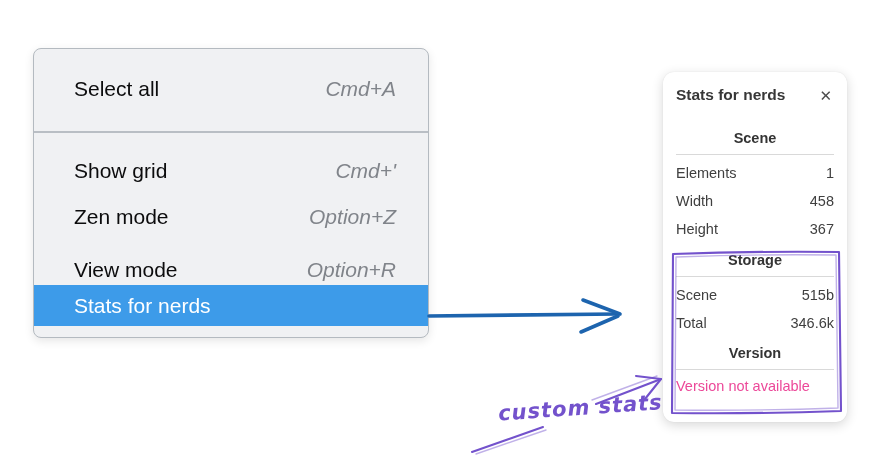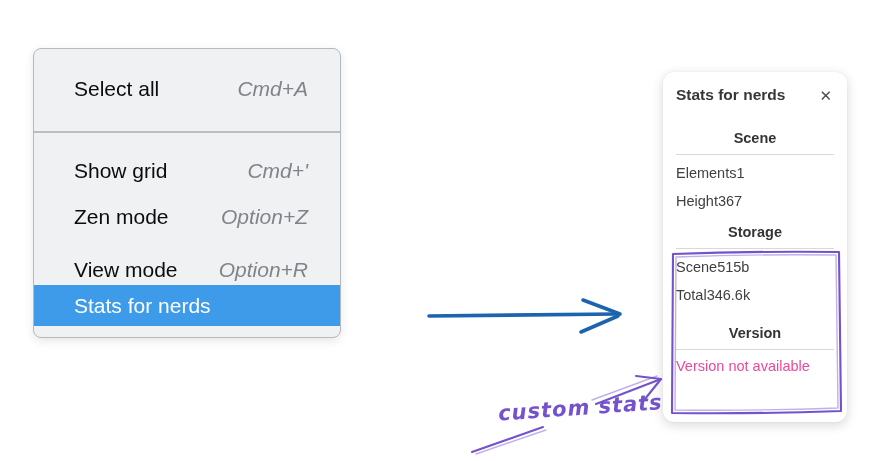--- a/index.html
+++ b/index.html
@@ -7,21 +7,21 @@
     width: 873px; height: 461px;
     background: #ffffff;
     font-family: "Liberation Sans", sans-serif;
     overflow: hidden;
   }
   .canvas { position: relative; width: 873px; height: 461px; }
 
   
   .menu {
     position: absolute; left: 33px; top: 48px;
-    width: 308px; height: 290px;
+    width: 396px; height: 290px;
     background: #f0f1f3;
     border: 1px solid #b4bac0;
     border-radius: 8px;
     box-shadow: 0 3px 10px rgba(0,0,0,0.10);
     box-sizing: border-box;
   }
   .menu-row {
     position: absolute; left: 0; width: 100%;
     height: 42px;
     display: flex; justify-content: space-between; align-items: center;
@@ -67,27 +67,27 @@
   }
   .sec-heading {
     text-align: center; font-weight: bold; font-size: 14.5px;
     color: #343434; margin: 0;
   }
   .rule {
     border: none; border-top: 1px solid #d9d9d9;
     margin: 8px 0 4px 0;
   }
   .stat-row {
-    display: flex; justify-content: flex-start;
+    display: flex; justify-content: space-between;
     line-height: 28px;
   }
   .stat-row .stat-label { color: #404040; }
   .stat-row .stat-value { color: #404040; }
   .sec-heading.mt1 { margin-top: 9px; }
-  .sec-heading.mt2 { margin-top: 16px; }
+  .sec-heading.mt2 { margin-top: 8px; }
   .panel-note { line-height: 24px; color: #ec4899; }
 
   
   .overlay {
     position: absolute; left: 0; top: 0;
     width: 873px; height: 461px;
     pointer-events: none;
   }
   .flow-arrow-stroke { stroke: var(--flow-arrow, #1d64ae); stroke-width: 3.6; fill: none; stroke-linecap: round; }
   .purple-stroke { stroke: var(--annotation, #7352cc); stroke-width: 2.1; fill: none; stroke-linecap: round; stroke-linejoin: round; }
@@ -138,20 +138,24 @@
       <span class="panel-close">✕</span>
     </div>
 
     <div class="sec-heading">Scene</div>
     <hr class="rule">
     <div class="stat-row">
       <span class="stat-label">Elements</span>
       <span class="stat-value">1</span>
     </div>
     <div class="stat-row">
+      <span class="stat-label">Width</span>
+      <span class="stat-value">458</span>
+    </div>
+    <div class="stat-row">
       <span class="stat-label">Height</span>
       <span class="stat-value">367</span>
     </div>
 
     <div class="sec-heading mt1">Storage</div>
     <hr class="rule">
     <div class="stat-row">
       <span class="stat-label">Scene</span>
       <span class="stat-value">515b</span>
     </div>

